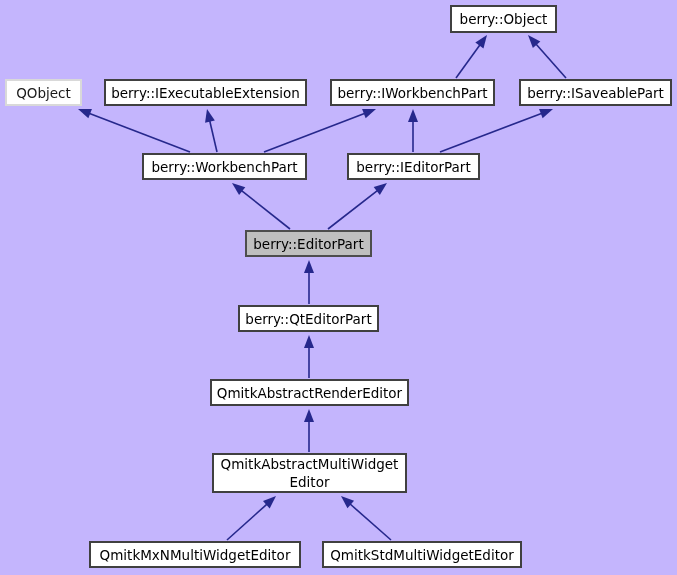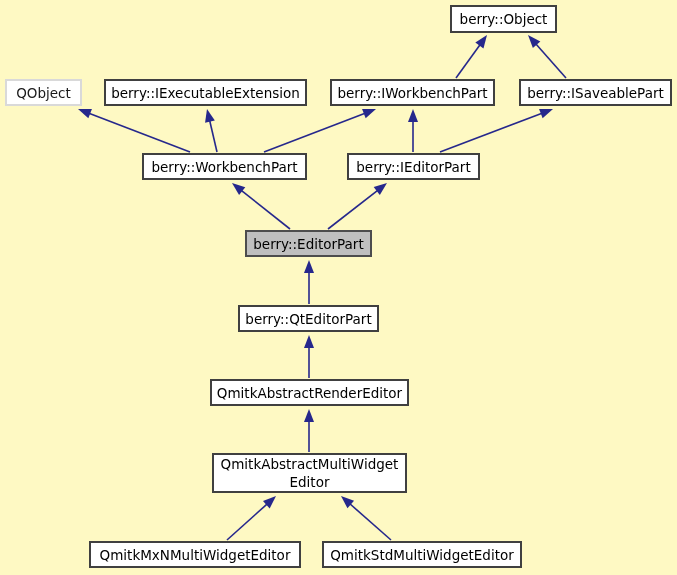--- a/index.html
+++ b/index.html
@@ -10,21 +10,21 @@
   body {
     width: 677px;
     height: 575px;
     font-family: "DejaVu Sans", "Liberation Sans", sans-serif;
     overflow: hidden;
   }
   #diagram-root {
     position: relative;
     width: 677px;
     height: 575px;
-    background: #fef9c3;
+    background: #c4b5fd;
   }
   svg#graph {
     position: absolute;
     top: 0;
     left: 0;
     width: 677px;
     height: 575px;
     display: block;
   }
   .node-box {

